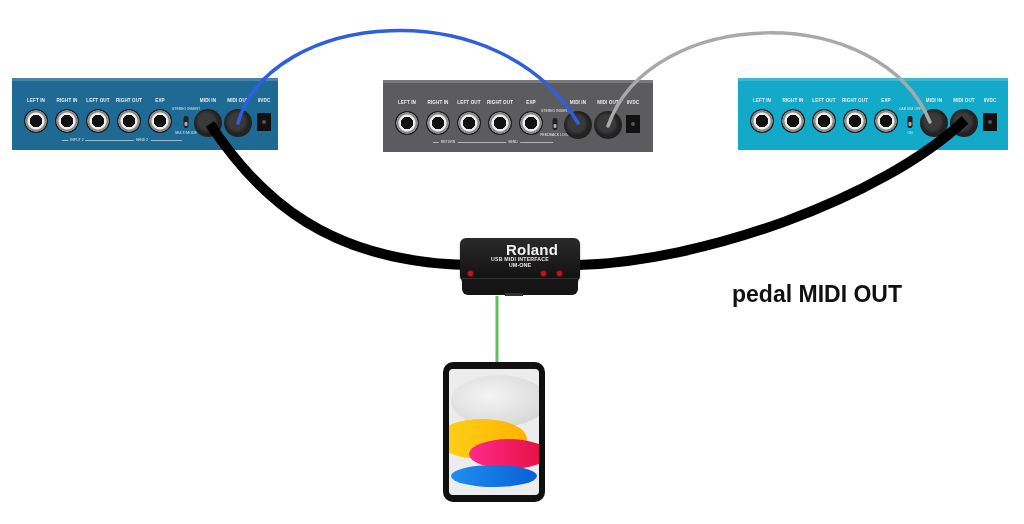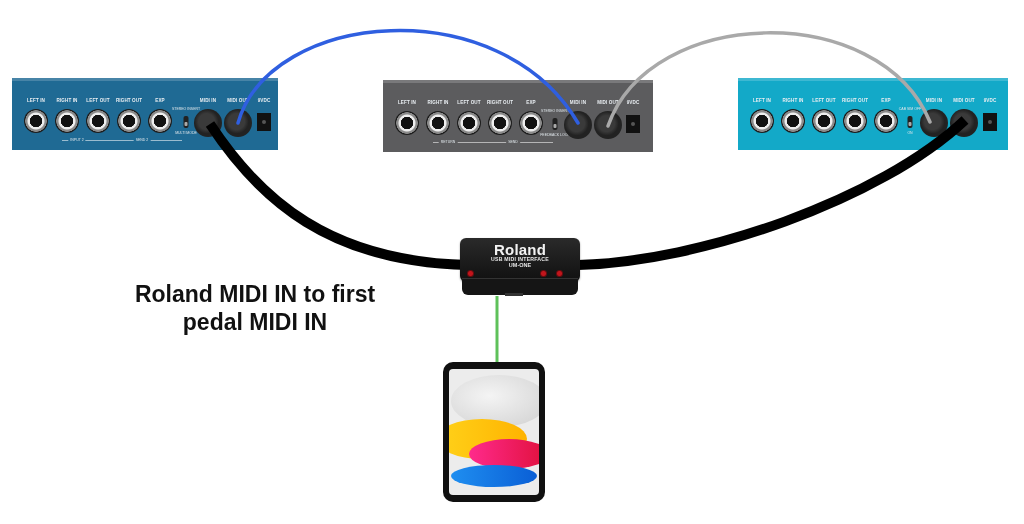--- a/index.html
+++ b/index.html
@@ -24,21 +24,21 @@
   .group-line { position:absolute; height:1px; background: rgba(255,255,255,0.55); }
   .group-label { position:absolute; font-size:3.5px; color:#dfe6ea; transform: translate(-50%,-50%); padding:0 2px; }
 
   #interface { position:absolute; left:460px; top:238px; width:122px; height:54px; }
   #interface .body { position:absolute; left:0; top:0; width:120px; height:44px; border-radius:6px;
         background: linear-gradient(#2a2a2a, #101010); box-shadow: 0 1px 2px rgba(0,0,0,0.4); }
   #interface .base { position:absolute; left:2px; top:40px; width:116px; height:16px; border-radius:0 0 6px 6px;
         background: #151515; border-top: 1px solid #333; }
   #interface .port { position:absolute; left:45px; top:55px; width:18px; height:3px; background:#333; }
   .brand { position:absolute; left:0; width:120px; text-align:center; color:#f2f2f2; }
-  .brand.logo { top:3px; font-size:15px; font-weight:bold; letter-spacing:0.2px; }
+  .brand.logo { top:3px; font-size:15px; font-weight:bold; letter-spacing:0.2px;padding-left:12px; }
   .brand.sub  { top:18px; font-size:5.2px; font-weight:bold; letter-spacing:0.2px; color:#e6e6e6; }
   .brand.model{ top:24px; font-size:5.5px; font-weight:bold; color:#e6e6e6; }
   .led { position:absolute; top:32px; width:7px; height:7px; border-radius:50%;
          background: radial-gradient(circle, #c2151c 0 2px, #6b0b0e 3px); }
 
   .caption { position:absolute; font-size:23px; font-weight:bold; color:#111; text-align:center; line-height:28px; white-space:nowrap; }
   #caption-left { left:100px; top:280px; width:310px; }
   #caption-right { left:662px; top:280px; width:310px; }
 
   #tablet { position:absolute; left:443px; top:362px; width:102px; height:140px; border-radius:10px;
@@ -139,25 +139,22 @@
     <div class="base"></div>
     <div class="port"></div>
     <div class="brand logo">Roland</div>
     <div class="brand sub">USB MIDI INTERFACE</div>
     <div class="brand model">UM-ONE</div>
     <div class="led" style="left:7px;"></div>
     <div class="led" style="left:80px;"></div>
     <div class="led" style="left:96px;"></div>
   </div>
 
-  <div class="caption" id="caption-left">
-    <div>Roland MIDI IN to first</div>
-    <div>pedal MIDI IN</div>
-  </div>
   <div class="caption" id="caption-right">
+    <div>pedal MIDI OUT</div>
   </div>
 
   <div id="tablet">
     <div class="screen">
       <div class="blob" style="left:2px; top:6px; width:96px; height:52px; background:radial-gradient(ellipse at 40% 40%, #f4f4f4, #cfcfcf);"></div>
       <div class="blob" style="left:-12px; top:50px; width:90px; height:40px; background:linear-gradient(90deg,#ffd21a,#ffb300);"></div>
       <div class="blob" style="left:20px; top:70px; width:80px; height:30px; background:linear-gradient(90deg,#ff2a8c,#e0103a);"></div>
       <div class="blob" style="left:2px; top:96px; width:86px; height:22px; background:linear-gradient(90deg,#1f8ef0,#0a5fd6);"></div>
     </div>
   </div>

